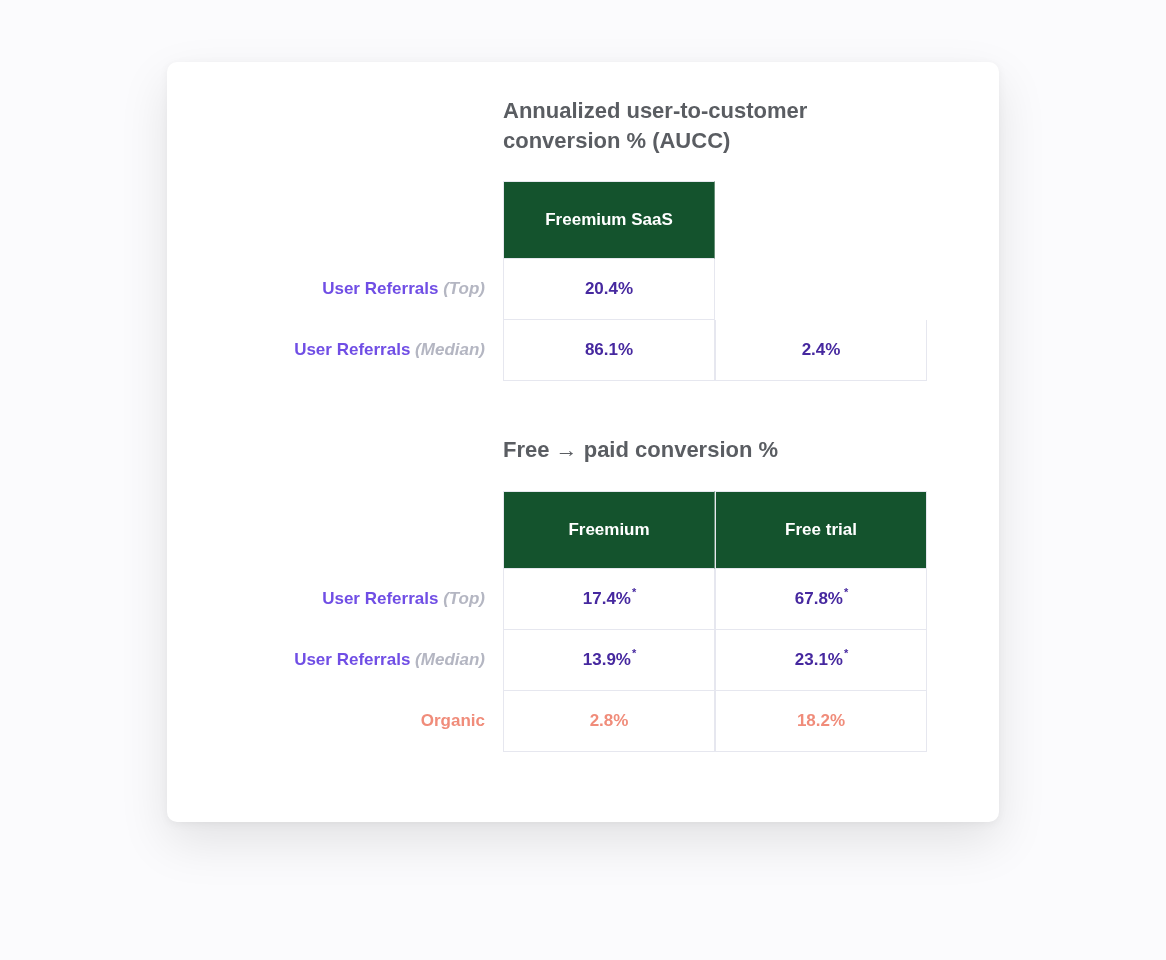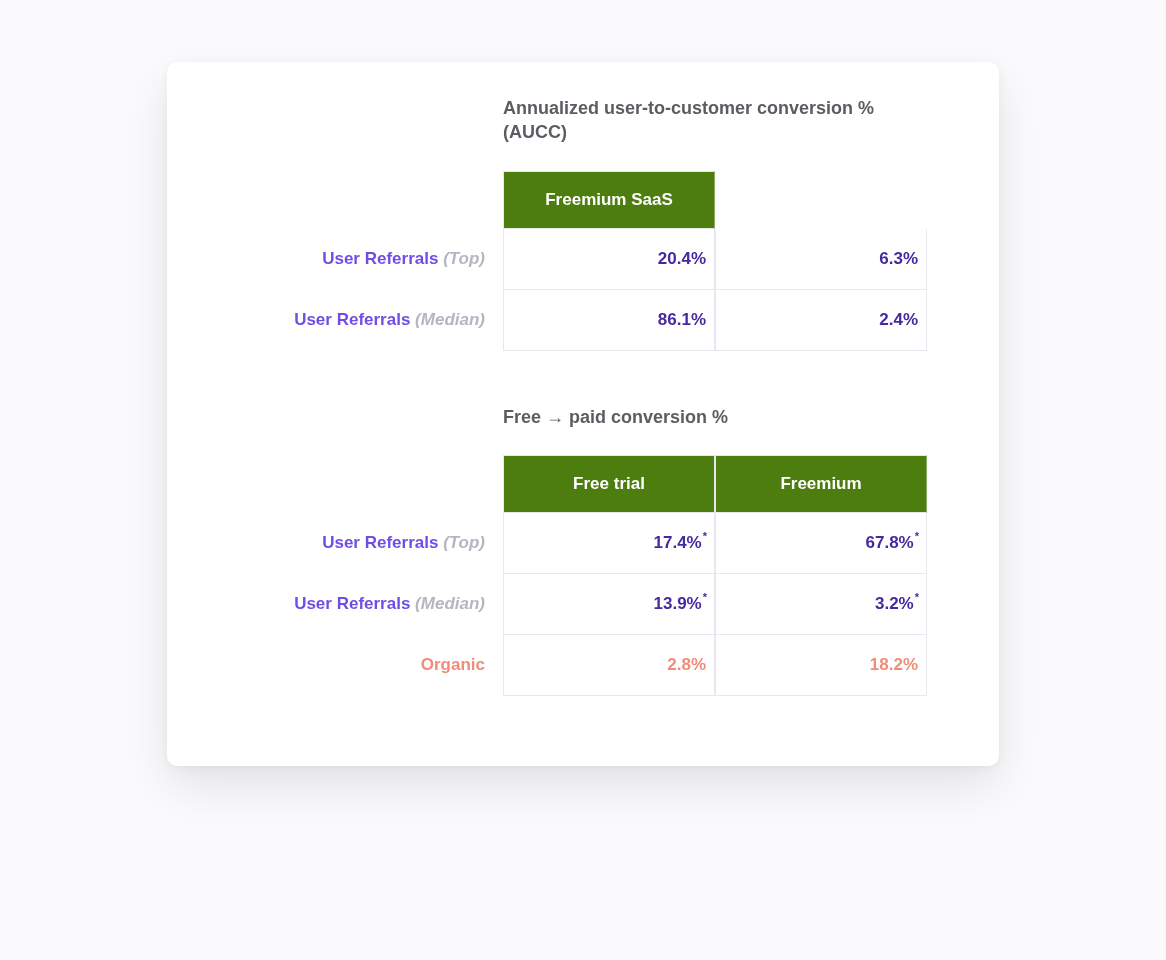--- a/index.html
+++ b/index.html
@@ -22,49 +22,49 @@
   }
   .row {
     display: grid;
     grid-template-columns: 230px 212px 212px;
     align-items: stretch;
     column-gap: 0;
     margin-left: 36px;
   }
   .section-title {
     grid-column: 2 / span 2;
-    font-size: 18px;
+    font-size: 22px;
     font-weight: 600;
     color: #5a5d62;
     line-height: 1.35;
     margin-bottom: 26px;
   }
   .col-head {
-    background: #4d7c0f;
+    background: #14532d;
     color: #ffffff;
     font-weight: 700;
     font-size: 17px;
     text-align: center;
-    padding: 18px 8px;
+    padding: 28px 8px;
     border: 1px solid #e6e7ef;
   }
   .col-head.first { border-right: 1px solid rgba(255,255,255,0.35); }
   .row-label {
     text-align: right;
     padding: 20px 18px 20px 0;
     font-size: 17px;
     font-weight: 600;
   }
   .row-label .primary { color: #704ee5; margin-top: 43px; }
   .row-label .muted { color: #b4b6c2; font-style: italic; }
   .row-label.coral .primary { color: #f08c7a; }
   .cell {
     border: 1px solid #e6e7ef;
     border-top: none;
-    text-align: right;
+    text-align: center;
     padding: 20px 8px;
     font-size: 17px;
     font-weight: 700;
     color: #46289f;
     position: relative;
   }
   .cell.coral { color: #f08c7a; }
   .cell .ast { font-size: 11px; position: relative; top: -8px; left: 1px; font-weight: 600; }
   .pad-col { }
   .gap-vert { height: 54px; }
@@ -83,61 +83,60 @@
     <div class="pad-col"></div>
     <div class="col-head first">Freemium SaaS</div>
   </div>
 
   <div class="row">
     <div class="row-label">
       <span class="primary">User Referrals</span>
       <span class="muted">(Top)</span>
     </div>
     <div class="cell"><span>20.4%</span></div>
-    <div class="cell"><span>6.3%</span></div>
   </div>
 
   <div class="row">
     <div class="row-label">
       <span class="primary">User Referrals</span>
       <span class="muted">(Median)</span>
     </div>
     <div class="cell"><span>86.1%</span></div>
     <div class="cell"><span>2.4%</span></div>
   </div>
 
   <div class="gap-vert"></div>
 
   <div class="row">
     <div class="pad-col"></div>
     <div class="section-title">Free → paid conversion %</div>
   </div>
 
   <div class="row">
     <div class="pad-col"></div>
+    <div class="col-head first">Freemium</div>
     <div class="col-head">Free trial</div>
-    <div class="col-head first">Freemium</div>
   </div>
 
   <div class="row">
     <div class="row-label">
       <span class="primary">User Referrals</span>
       <span class="muted">(Top)</span>
     </div>
     <div class="cell"><span>17.4%</span><span class="ast">*</span></div>
     <div class="cell"><span>67.8%</span><span class="ast">*</span></div>
   </div>
 
   <div class="row">
     <div class="row-label">
       <span class="primary">User Referrals</span>
       <span class="muted">(Median)</span>
     </div>
     <div class="cell"><span>13.9%</span><span class="ast">*</span></div>
-    <div class="cell"><span>3.2%</span><span class="ast">*</span></div>
+    <div class="cell"><span>23.1%</span><span class="ast">*</span></div>
   </div>
 
   <div class="row">
     <div class="row-label coral">
       <span class="primary">Organic</span>
     </div>
     <div class="cell coral"><span>2.8%</span></div>
     <div class="cell coral"><span>18.2%</span></div>
   </div>
 

